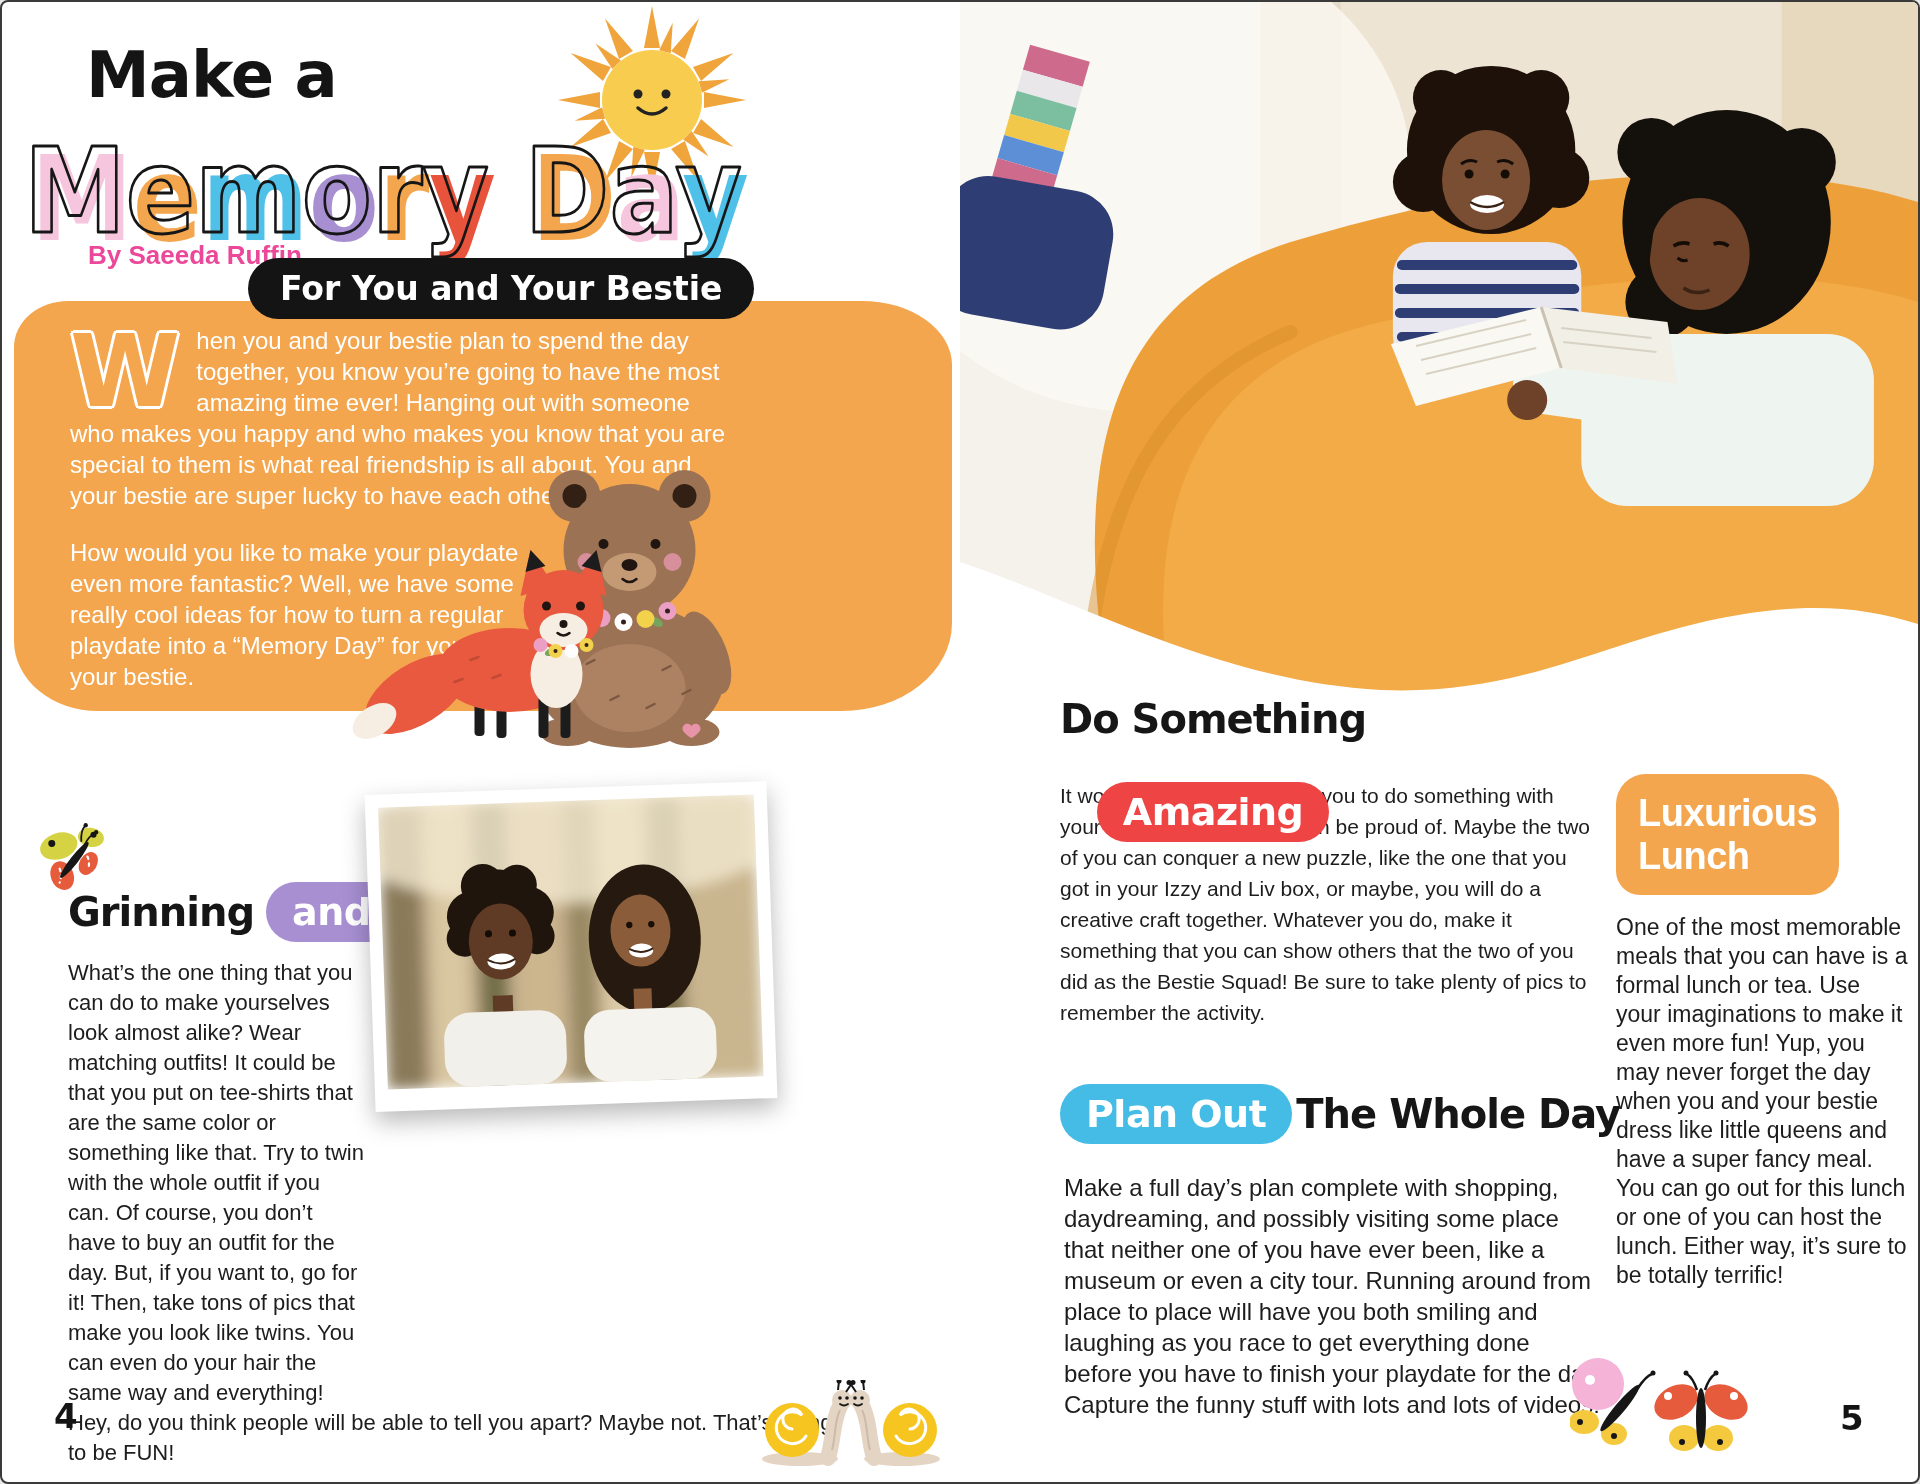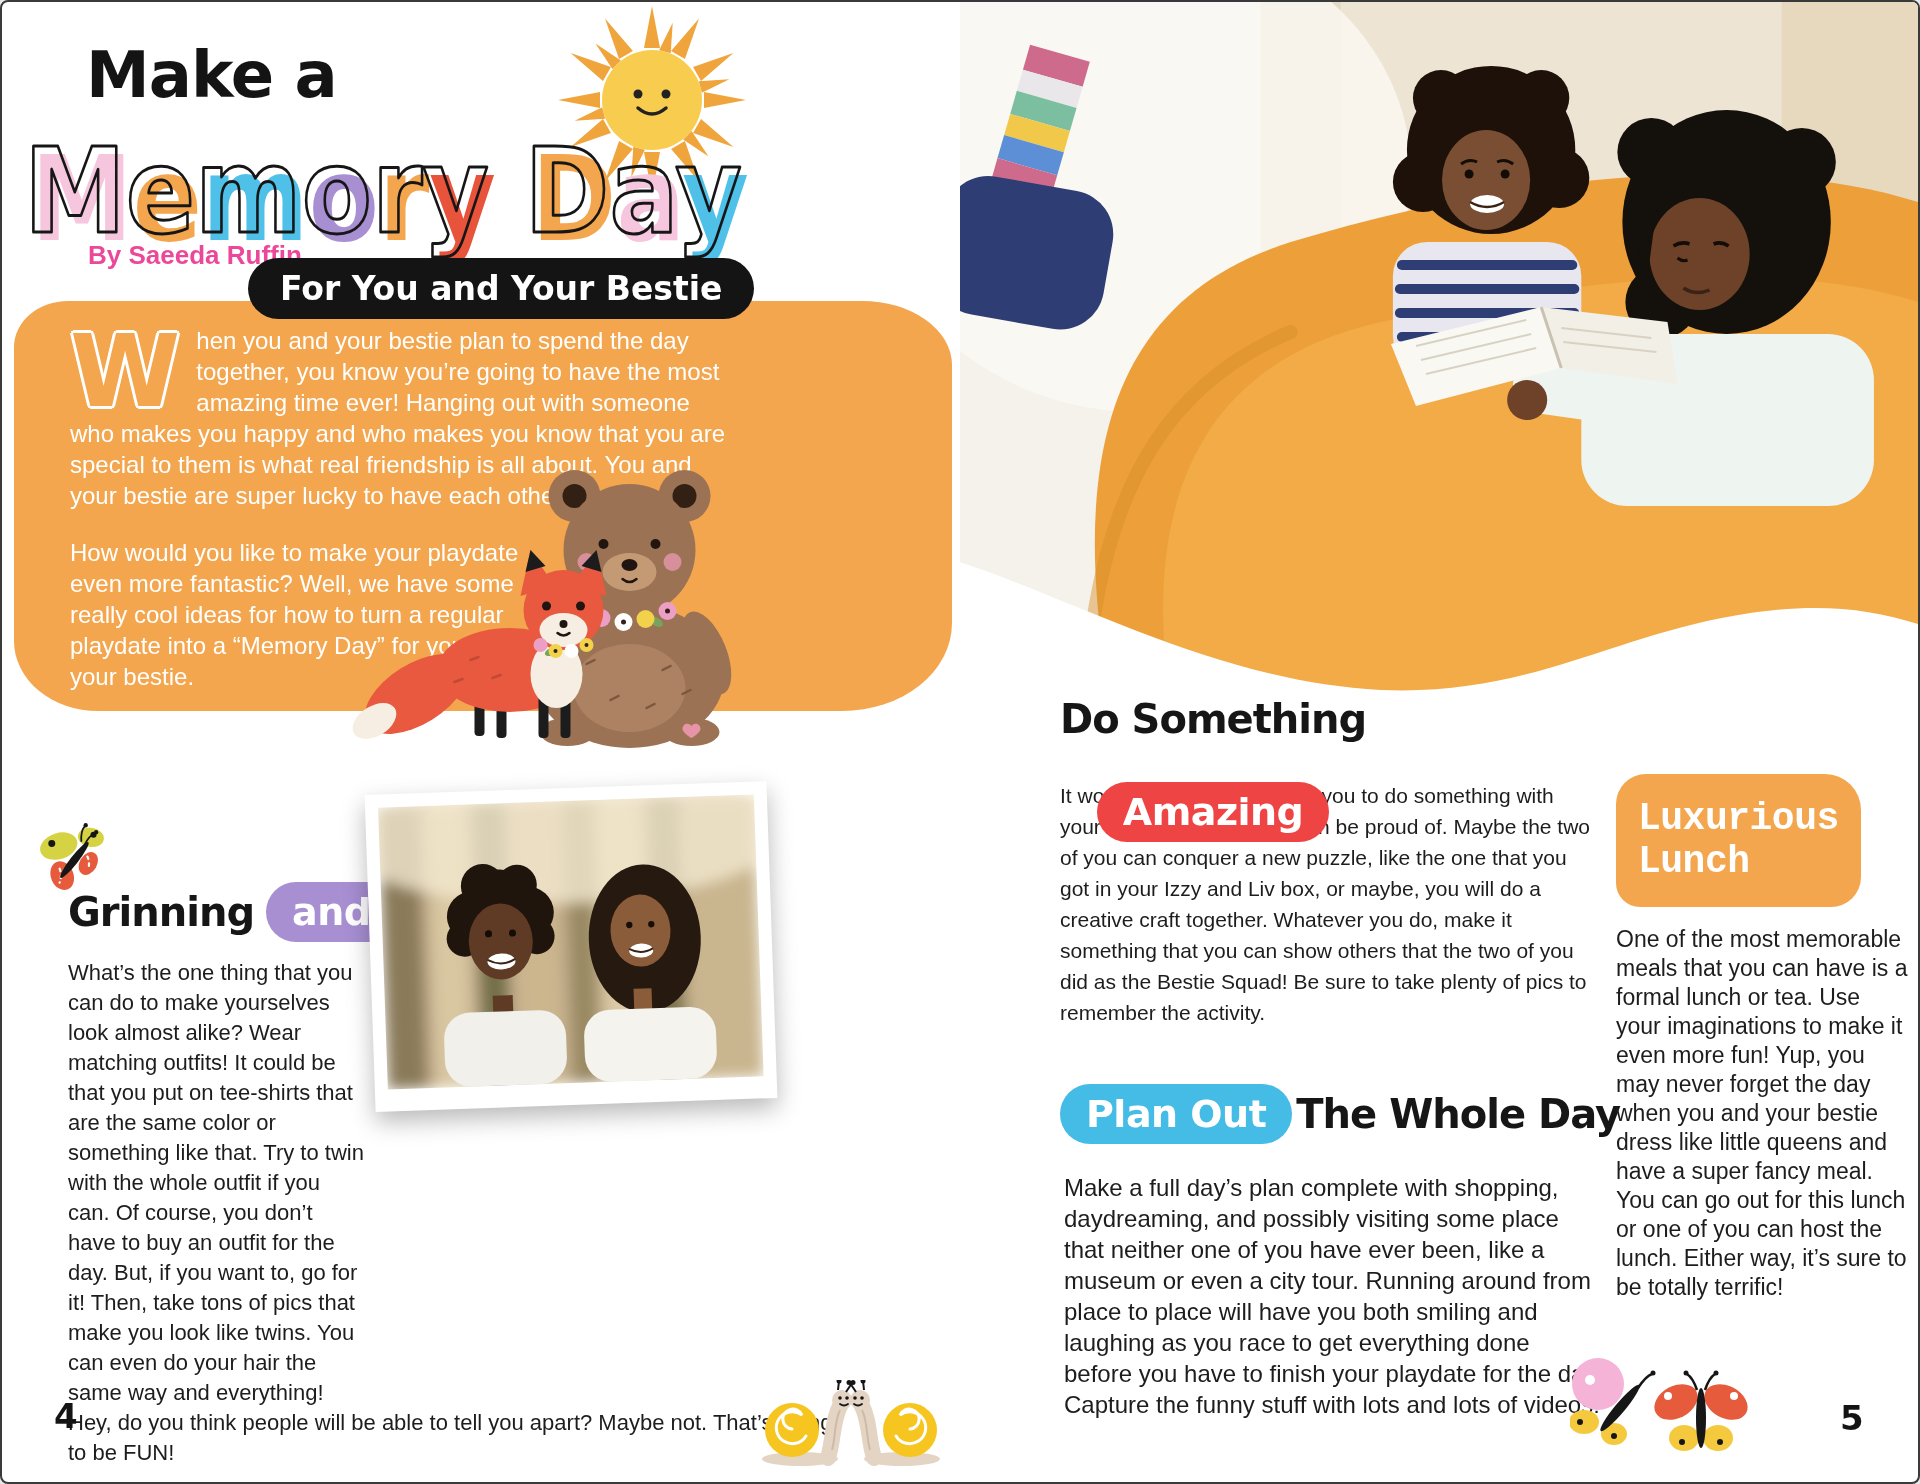--- a/index.html
+++ b/index.html
@@ -50,22 +50,22 @@
 
   
   .photo-right{position:absolute;left:0;top:0;z-index:0;}
   .h1-row{position:absolute;left:100px;top:694px;display:flex;align-items:center;gap:16px;white-space:nowrap;z-index:2;flex-direction:column;}
   .body1{position:absolute;left:100px;top:778px;width:532px;font-size:21px;line-height:31px;}
   .h2-row{position:absolute;left:100px;top:1082px;display:flex;align-items:center;gap:4px;white-space:nowrap;}
   .body2{position:absolute;left:104px;top:1170px;width:538px;font-size:24px;line-height:31px;}
   .col2{position:absolute;left:656px;top:764px;width:292px;}
   .col2 .h-black{font-size:40px;}
   .lunch-blob{display:inline-block;background:#F3A64E;color:#fff;margin-top:8px;
-    font-family:Liberation Mono, monospace;font-weight:bold;font-size:38px;line-height:1.12;letter-spacing:-0.5px;
-    padding:24px 22px;border-radius:30px 36px 30px 24px;}
+    font-family:Liberation Sans, sans-serif;font-weight:bold;font-size:38px;line-height:1.12;letter-spacing:-0.5px;
+    padding:18px 22px;border-radius:30px 36px 30px 24px;}
   .body3{margin-top:18px;font-size:23px;line-height:29px;}
   .butterflies2{position:absolute;left:610px;top:1344px;}
 </style>
 </head>
 <body>
 
 <div class="spread">
 
   <section class="page page-left">
 

